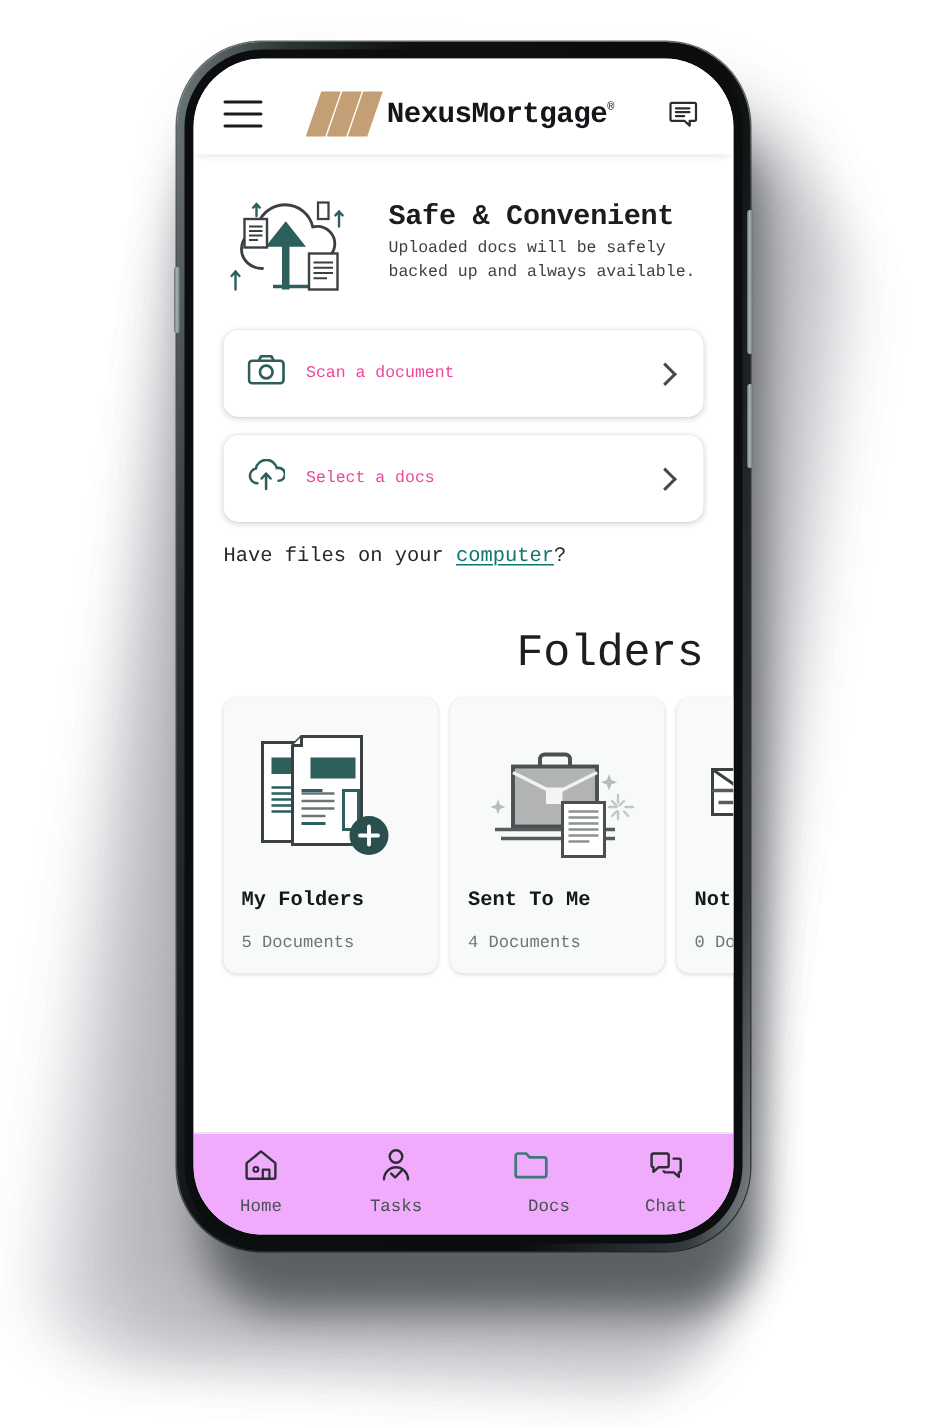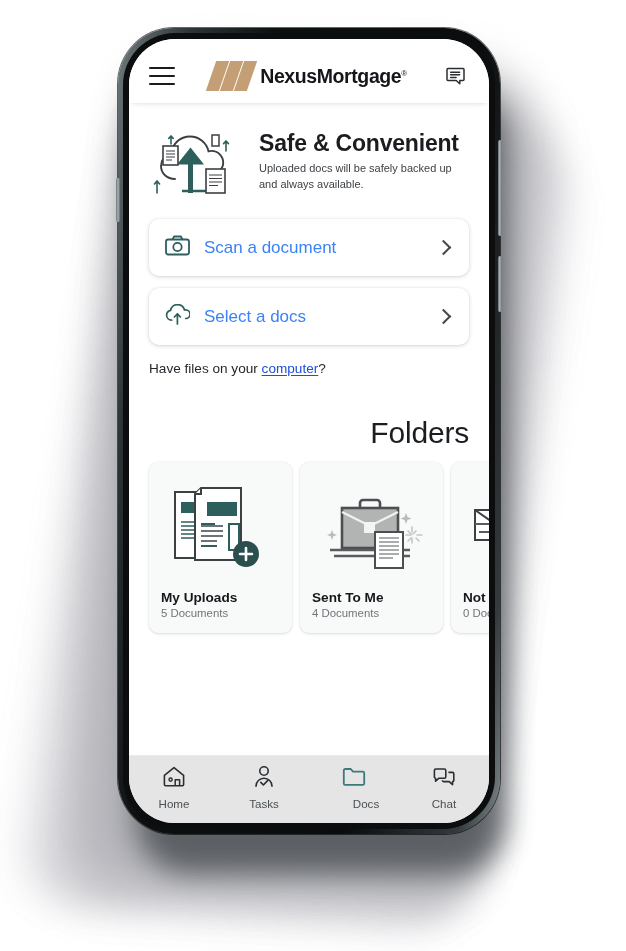--- a/index.html
+++ b/index.html
@@ -52,20 +52,21 @@
     box-sizing: border-box;
     box-shadow: 0 0 0 1px rgba(0,0,0,.6);
   }
   .phone-inner {
     width: 100%;
     height: 100%;
     border-radius: 52px;
     background: #0b0d0e;
     padding: 6px;
     box-sizing: border-box;
+    font-family: Liberation Mono, monospace;
   }
   .screen {
     position: relative;
     width: 100%;
     height: 100%;
     border-radius: 46px;
     background: #ffffff;
     overflow: hidden;
     display: flex;
     flex-direction: column;
@@ -161,21 +162,21 @@
 
   .promo {
     display: flex;
     align-items: center;
     gap: 14px;
     padding: 4px 22px 16px 20px;
   }
   .promo-icon { flex: 0 0 auto; }
   .promo-text { flex: 1 1 auto; }
   .promo-title {
-    font-size: 23px;
+    font-size: 19px;
     font-weight: bold;
     color: #1a1c1f;
     margin: 0 0 4px 0;
     letter-spacing: -.2px;
   }
   .promo-sub {
     font-size: 11px;
     line-height: 1.38;
     color: #3e4246;
     margin: 0;
@@ -188,39 +189,39 @@
     box-shadow: 0 1px 4px rgba(0,0,0,.16), 0 0 0 .5px rgba(0,0,0,.04);
     display: flex;
     align-items: center;
     gap: 14px;
     padding: 16px 16px;
     margin-bottom: 12px;
     cursor: pointer;
   }
   .action-label {
     flex: 1 1 auto;
-    font-size: 17px;
-    color: #3b82f6;
+    font-size: 11px;
+    color: #ec4899;
   }
   .chev {
     flex: 0 0 auto;
     width: 9px; height: 9px;
     border-right: 2px solid #44494d;
     border-top: 2px solid #44494d;
     transform: rotate(45deg);
     margin-right: 4px;
   }
 
   .have-files {
     padding: 4px 20px 0 20px;
     font-size: 13.6px;
     color: #25282c;
   }
   .have-files a {
-    color: #1d4ed8;
+    color: #0f766e;
     text-decoration: underline;
     text-underline-offset: 2px;
     cursor: pointer;
   }
 
   .folders-title {
     padding: 40px 20px 12px 20px;
     font-size: 30px;
     color: #1b1e21;
     letter-spacing: -.2px;
@@ -251,34 +252,34 @@
   .folder-name {
     font-size: 13.6px;
     font-weight: bold;
     color: #15181b;
     margin-top: 4px;
     white-space: nowrap;
   }
   .folder-count {
     font-size: 11.4px;
     color: #6f7579;
-    margin-top: 2px;
+    margin-top: 15px;
     white-space: nowrap;
   }
 
   
   .tabbar {
     flex: 0 0 auto;
     height: 68px;
     display: flex;
     align-items: flex-start;
     justify-content: space-around;
     padding-top: 9px;
     box-sizing: border-box;
-    background: #e5e5e5;
+    background: #f0abfc;
     border-top: 1px solid #e9ecee;
   }
   .tab {
     display: flex;
     flex-direction: column;
     align-items: center;
     gap: 5px;
     cursor: pointer;
     width: 62px;
   }
@@ -396,21 +397,21 @@
                 <path d="M32 8v6h-6" fill="#fff" stroke="#3b4043" stroke-width="2"></path>
                 <rect x="38" y="22" width="30" height="14" fill="#2d5f5d"></rect>
                 <path d="M32 46h22M32 51h22M32 56h22M32 61h16" stroke="#6d7478" stroke-width="1.8"></path>
                 <path d="M32 44h14" stroke="#2d5f5d" stroke-width="2"></path>
                 <path d="M32 66h16" stroke="#2d5f5d" stroke-width="2"></path>
                 <rect x="60" y="44" width="10" height="26" fill="#fff" stroke="#2d5f5d" stroke-width="2"></rect>
                 <circle cx="77" cy="74" r="13" fill="#2b4f4e"></circle>
                 <path d="M77 68v12M71 74h12" stroke="#fff" stroke-width="2.6" stroke-linecap="round"></path>
               </svg>
             </div>
-            <div class="folder-name">My Uploads</div>
+            <div class="folder-name">My Folders</div>
             <div class="folder-count">5 Documents</div>
           </div>
 
           <div class="folder-card">
             <div class="folder-art">
               <svg width="104" height="100" viewBox="0 0 104 100" fill="none">
                 <rect x="22" y="28" width="56" height="40" fill="#b2b4b4" stroke="#4b4f51" stroke-width="2.6"></rect>
                 <path d="M40 28v-5a3 3 0 0 1 3-3h14a3 3 0 0 1 3 3v5" stroke="#4b4f51" stroke-width="2.6"></path>
                 <path d="M22 32l28 14 28-14" stroke="#f0f1f1" stroke-width="2.4"></path>
                 <rect x="44" y="42" width="11" height="11" fill="#f3f4f4"></rect>

